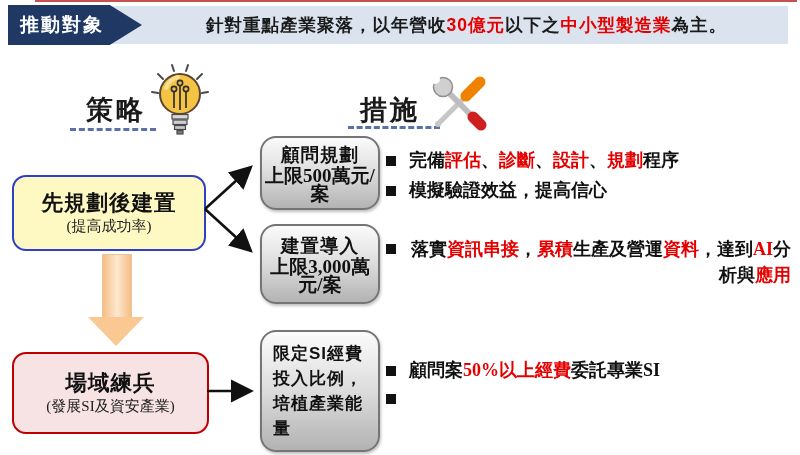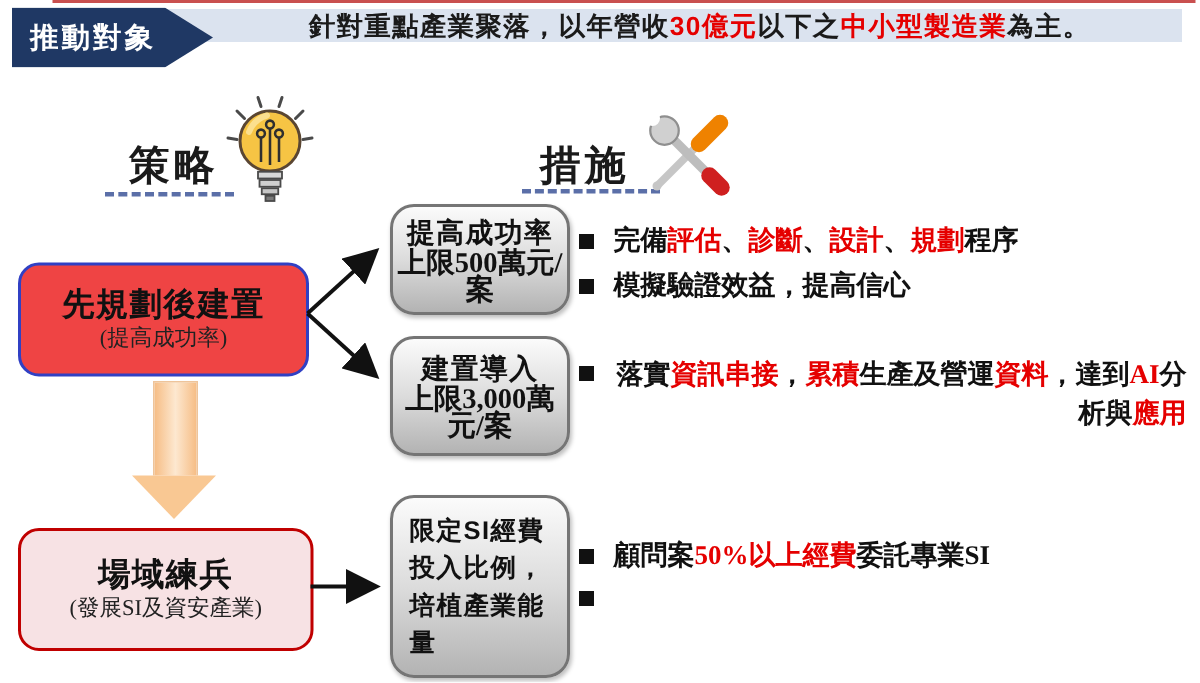--- a/index.html
+++ b/index.html
@@ -1,39 +1,39 @@
 <!DOCTYPE html>
 <html><head>
 <meta charset="utf-8">
 <style>
   html,body{margin:0;padding:0;background:#fff;}
   .slide{position:relative;width:800px;height:455px;background:#fff;overflow:hidden;
          font-family:"Liberation Sans","DejaVu Sans",sans-serif;}
   .abs{position:absolute;}
   .top-line{left:35px;top:0;width:762px;height:2px;background:#c9504f;}
   
-  .banner-bar{left:35px;top:6px;width:753px;height:22px;background:#dbe3ef;
+  .banner-bar{left:35px;top:6px;width:753px;height:38px;background:#dbe3ef;
               display:flex;align-items:center;justify-content:center;}
   .banner-text{font-weight:bold;font-size:17.5px;color:#1a1a1a;letter-spacing:1px;padding-left:110px;}
   .banner-label{left:8px;top:5px;width:134px;height:40px;background:#1f3864;
                 clip-path:polygon(0 0,76% 0,100% 50%,76% 100%,0 100%);
                 display:flex;align-items:center;justify-content:center;text-align:right;}
   .banner-label span{color:#fff;font-weight:bold;font-size:19px;letter-spacing:2px;padding-right:26px;}
   
   .heading{font-weight:bold;font-size:27px;color:#1a1a1a;letter-spacing:3px;}
   .h-strategy{left:86px;top:92px;}
   .h-measures{left:360px;top:92px;}
   .dash{height:0;border-bottom:3px dashed #5b6fa8;}
   .dash-strategy{left:70px;top:128px;width:86px;}
   .dash-measures{left:348px;top:126px;width:92px;}
   .bulb-icon{left:148px;top:62px;}
   .tools-icon{left:428px;top:72px;}
   
   .sbox{border-radius:14px;display:flex;flex-direction:column;align-items:center;justify-content:center;}
-  .sbox1{left:12px;top:175px;width:190px;height:72px;background:#ef4444;border:2.5px solid #3040c4;}
+  .sbox1{left:12px;top:175px;width:190px;height:72px;background:#fef9c3;border:2.5px solid #3040c4;}
   .sbox2{left:12px;top:352px;width:193px;height:78px;background:#f7e2e4;border:2.5px solid #c00000;}
   .sbox .title{font-weight:bold;font-size:21.5px;color:#111;letter-spacing:1px;line-height:26px;}
   .sbox .subtitle{font-size:15px;color:#222;line-height:20px;
                   font-family:"Liberation Serif","DejaVu Serif",serif;text-align:right;}
   
   .darrow-shaft{left:102px;top:254px;width:28px;height:62px;
     background:linear-gradient(90deg,#f6bd85,#fde8d0 50%,#f6bd85);border:1px solid #eec49a;border-bottom:none;}
   .darrow-head{left:88px;top:317px;width:0;height:0;
     border-left:28px solid transparent;border-right:28px solid transparent;border-top:29px solid #f9c893;}
   
@@ -122,21 +122,21 @@
 
   <div class="abs darrow-shaft"></div>
   <div class="abs darrow-head"></div>
 
   <div class="abs sbox sbox2">
     <div class="title">場域練兵</div>
     <div class="subtitle">(發展SI及資安產業)</div>
   </div>
 
   <div class="abs mbox mbox1">
-    <div class="title">提高成功率</div>
+    <div class="title">顧問規劃</div>
     <div class="limit">上限500萬元/案</div>
   </div>
   <div class="abs mbox mbox2">
     <div class="title">建置導入</div>
     <div class="limit">上限3,000萬元/案</div>
   </div>
   <div class="abs mbox mbox3">
     <div class="title">限定SI經費投入比例，培植產業能量</div>
   </div>
 

